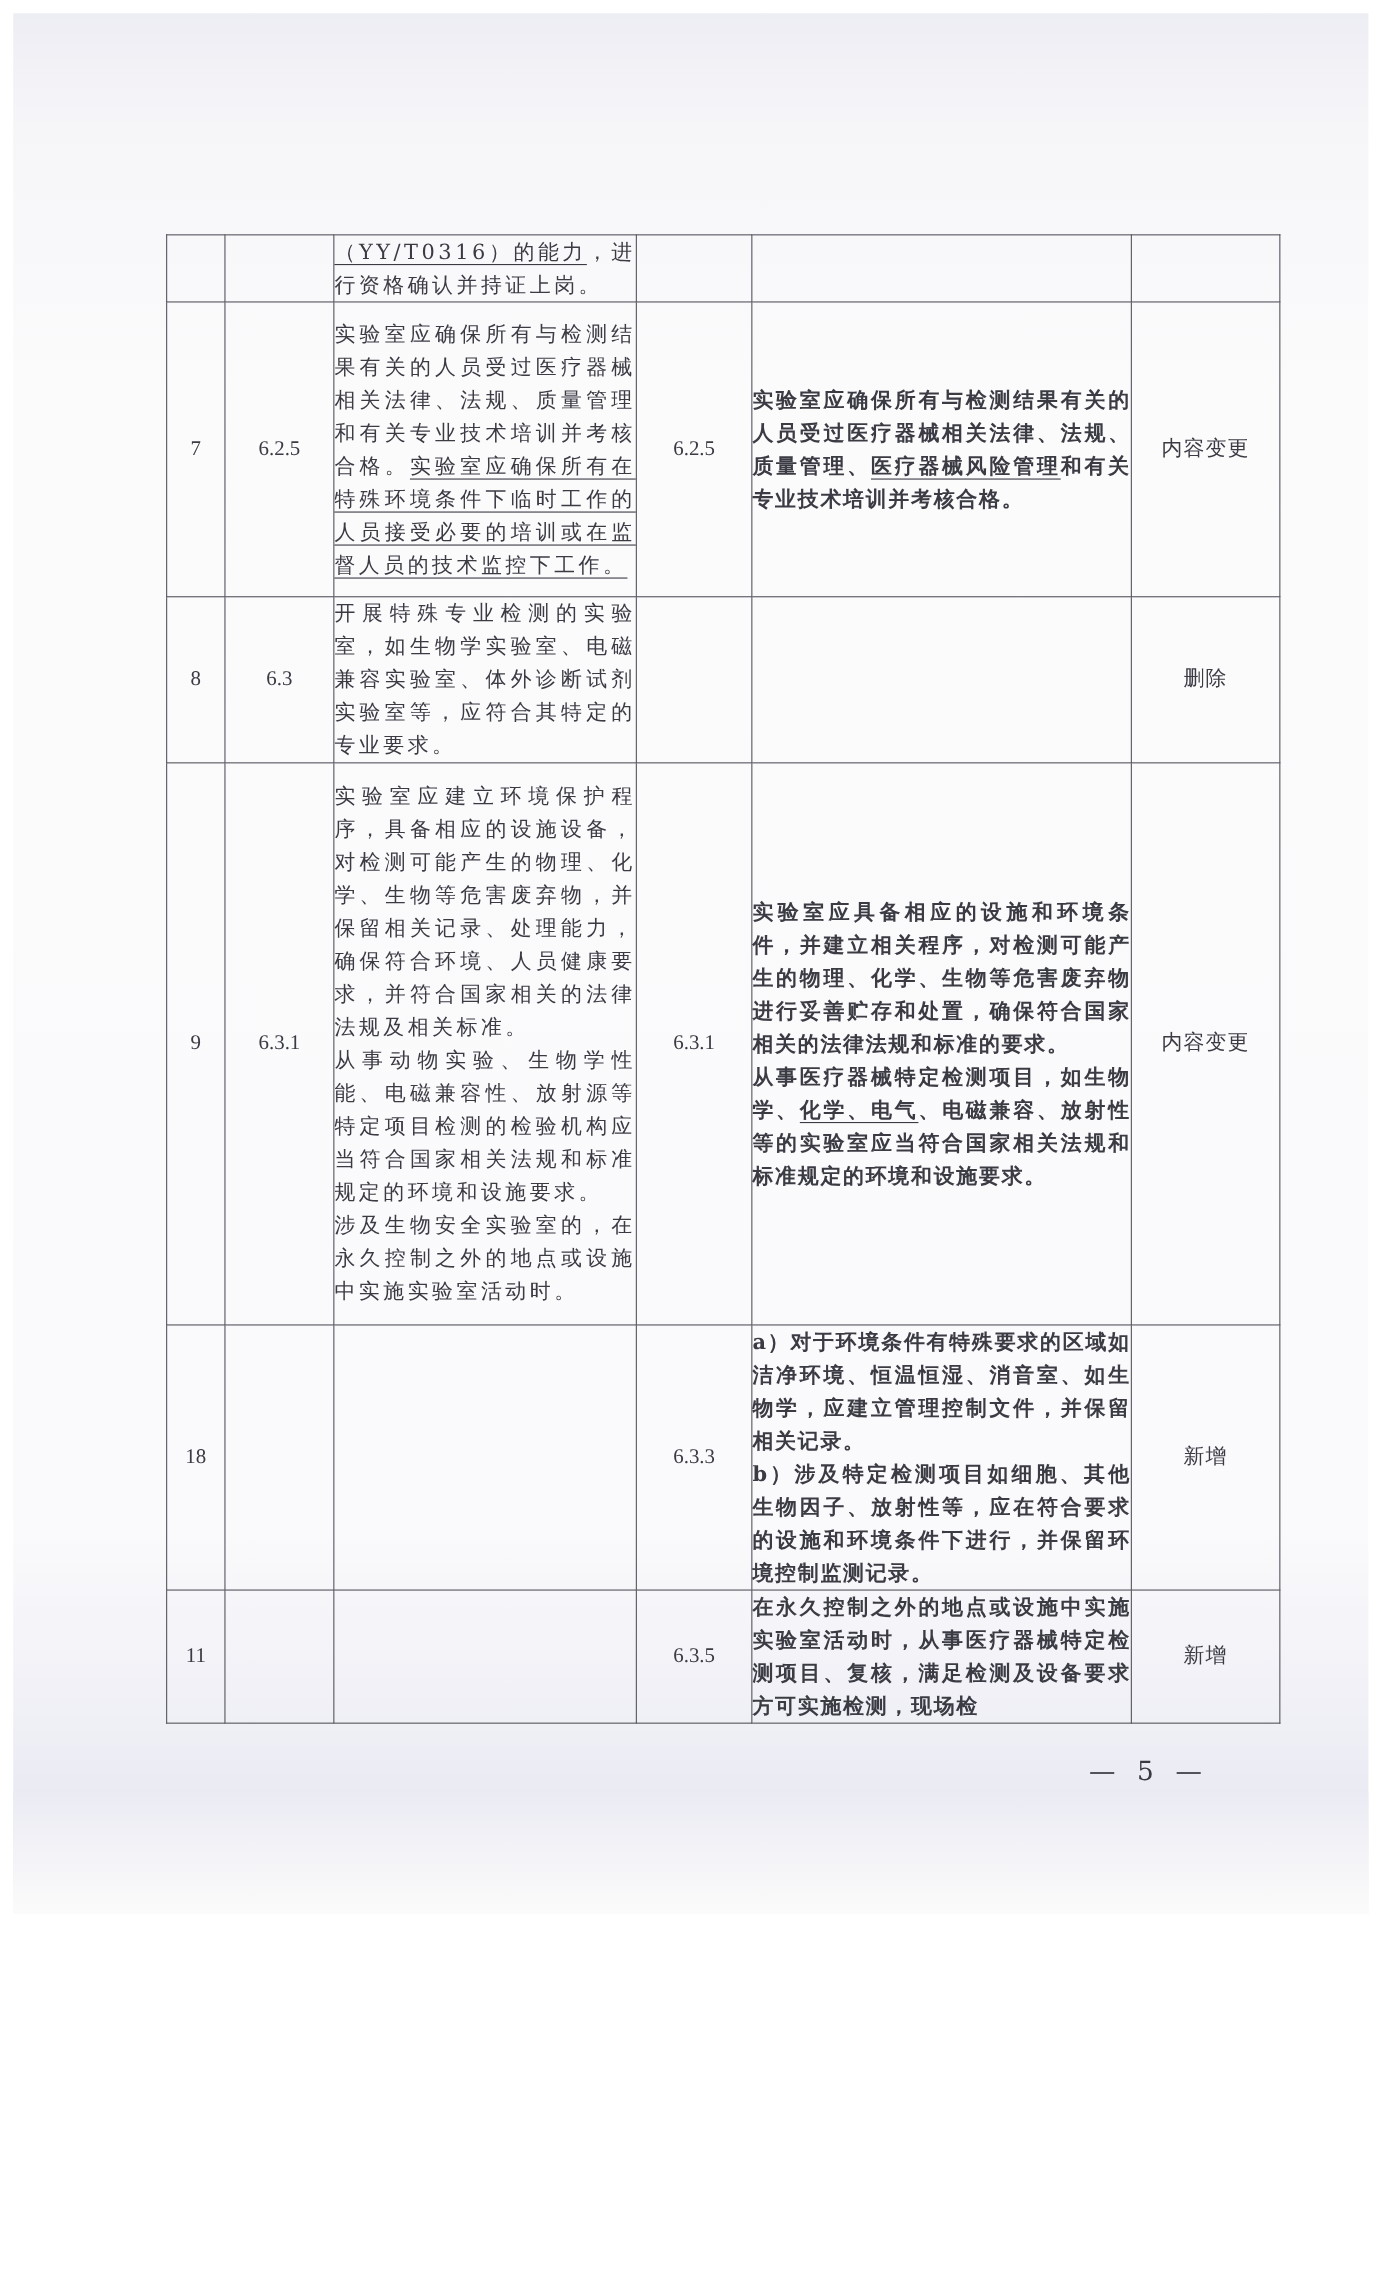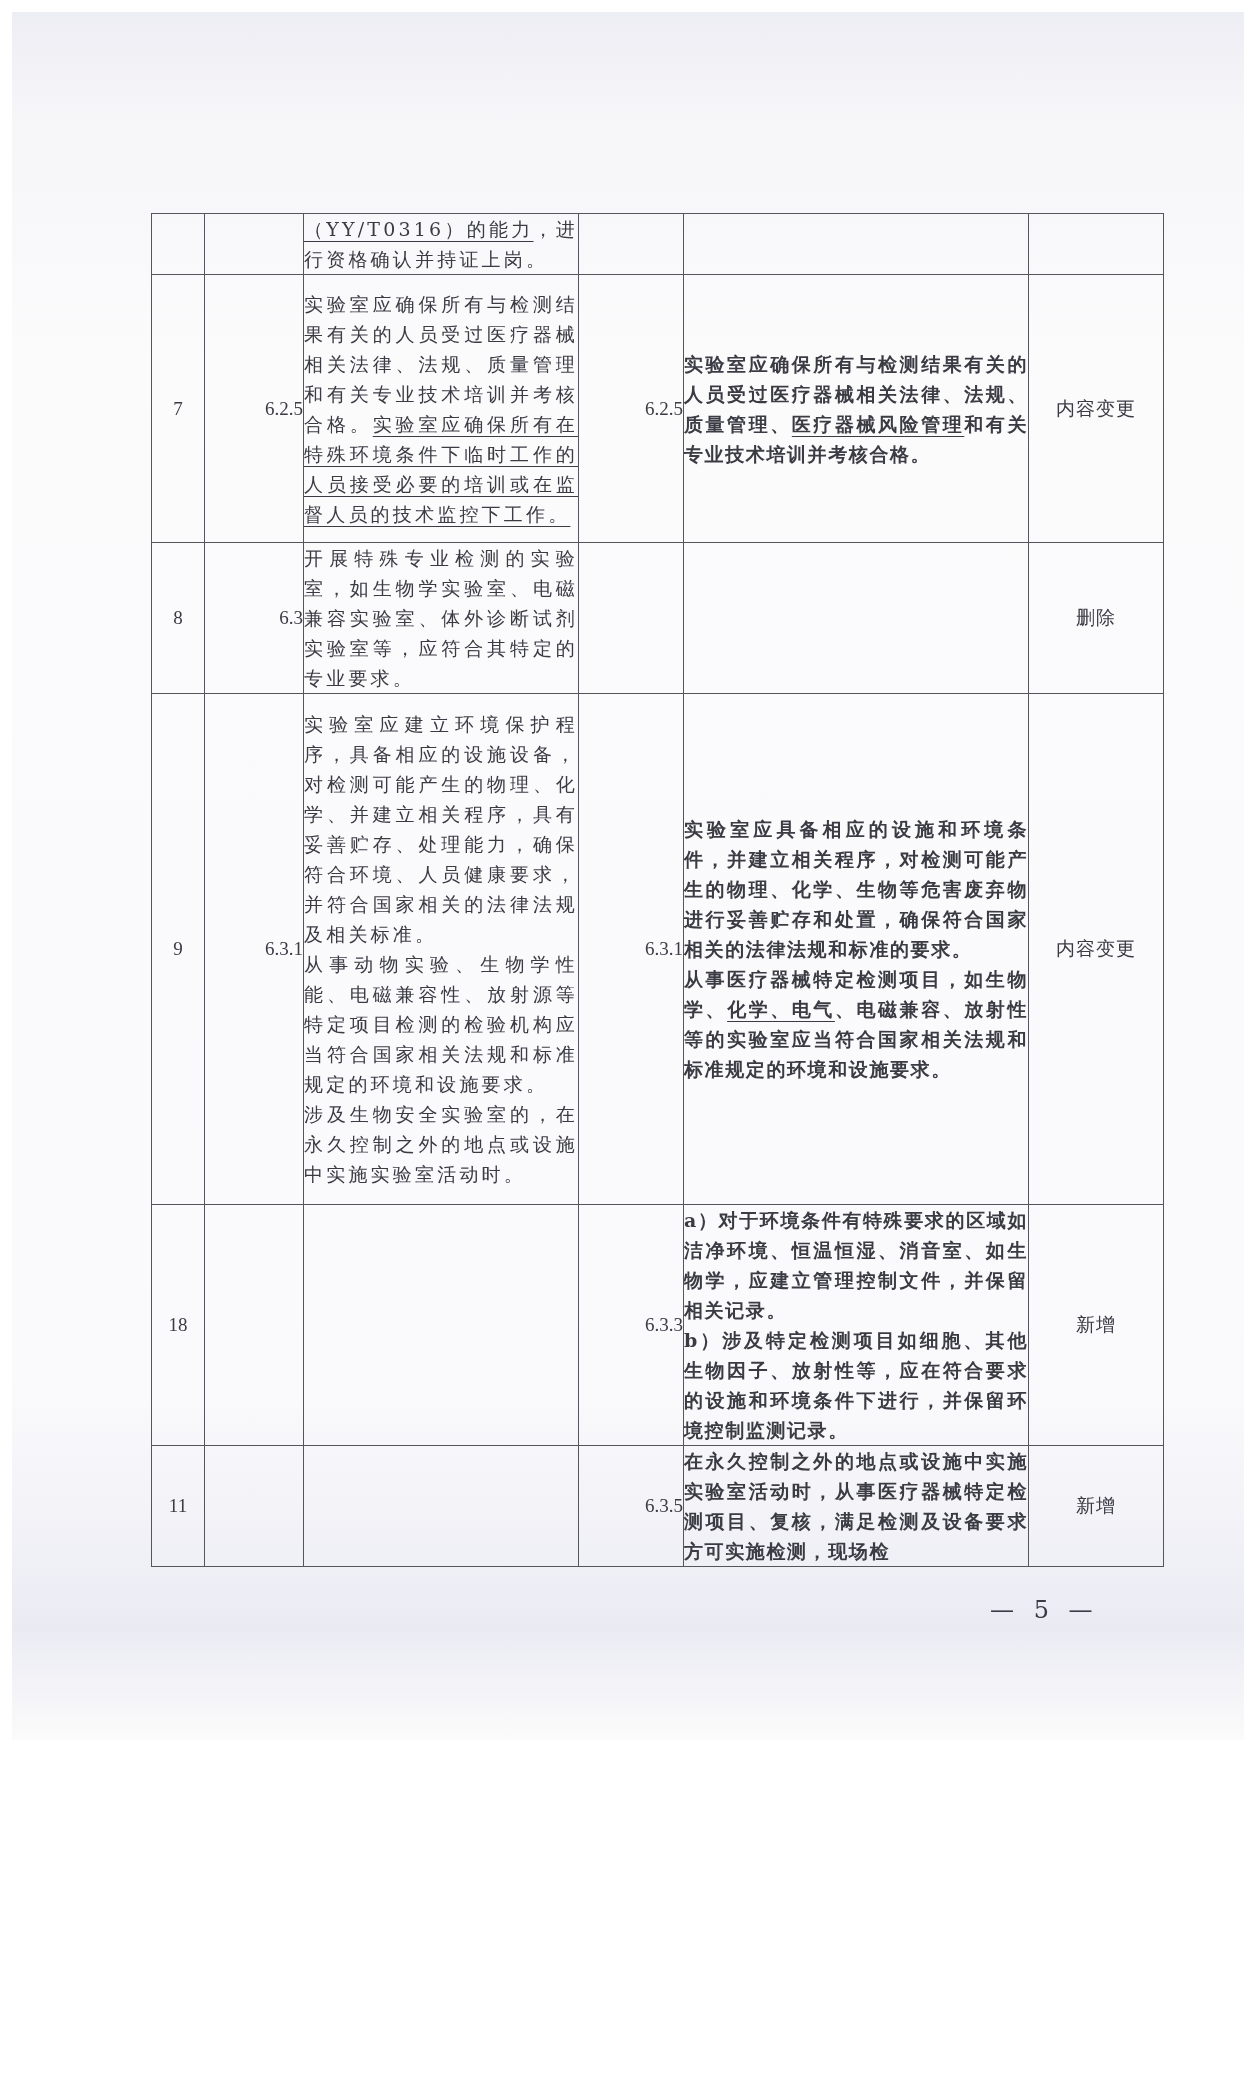--- a/index.html
+++ b/index.html
@@ -19,21 +19,21 @@
     table.cmp {
       position: absolute; left: 151px; top: 213px; width: 1012px;
       border-collapse: collapse; table-layout: fixed;
     }
     table.cmp td {
       border: 1.6px solid #55555e; vertical-align: middle; padding: 0;
       font-size: 19px; line-height: 30px; color: #3b3b44;
     }
     td.num, td.clause, td.type { text-align: center; font-family: "Liberation Serif", "DejaVu Serif", serif; }
     td.num { font-size: 20px; }
-    td.clause { font-size: 19px; text-align: right; }
+    td.clause { font-size: 19px; }
     td.type { font-size: 19px; letter-spacing: 1px; }
     td.text { padding: 0 10px 0 12px; text-align: justify; letter-spacing: 3.2px; }
     td.text2 { padding: 0 10px 0 12px; text-align: justify; letter-spacing: 1.6px; font-weight: bold; }
     .u { text-decoration: underline; text-underline-offset: 5px; text-decoration-thickness: 1px; }
     .line { display: block; }
     .page-number {
       position: absolute; left: 990px; top: 1596px; font-size: 24px;
       font-family: "DejaVu Serif", serif; color: #3a3a44; letter-spacing: 6px;
     }
   </style>
@@ -84,21 +84,21 @@
       <td class="text">开展特殊专业检测的实验室，如生物学实验室、电磁兼容实验室、体外诊断试剂实验室等，应符合其特定的专业要求。</td>
       <td class="clause"></td>
       <td class="text2"></td>
       <td class="type">删除</td>
     </tr>
 
     <tr style="height:511px">
       <td class="num">9</td>
       <td class="clause">6.3.1</td>
       <td class="text">
-        <span class="line">实验室应建立环境保护程序，具备相应的设施设备，对检测可能产生的物理、化学、并建立相关程序，具有妥善贮存、处理能力，确保符合环境、人员健康要求，并符合国家相关的法律法规及相关标准。</span>
+        <span class="line">实验室应建立环境保护程序，具备相应的设施设备，对检测可能产生的物理、化学、生物等危害废弃物，并保留相关记录、处理能力，确保符合环境、人员健康要求，并符合国家相关的法律法规及相关标准。</span>
         <span class="line">从事动物实验、生物学性能、电磁兼容性、放射源等特定项目检测的检验机构应当符合国家相关法规和标准规定的环境和设施要求。</span>
         <span class="line">涉及生物安全实验室的，在永久控制之外的地点或设施中实施实验室活动时。</span>
       </td>
       <td class="clause">6.3.1</td>
       <td class="text2">
         <span class="line">实验室应具备相应的设施和环境条件，并建立相关程序，对检测可能产生的物理、化学、生物等危害废弃物进行妥善贮存和处置，确保符合国家相关的法律法规和标准的要求。</span>
         <span class="line"><span>从事医疗器械特定检测项目，如生物学、</span><span class="u">化学、电气</span><span>、电磁兼容、放射性等的实验室应当符合国家相关法规和标准规定的环境和设施要求。</span></span>
       </td>
       <td class="type">内容变更</td>
     </tr>

